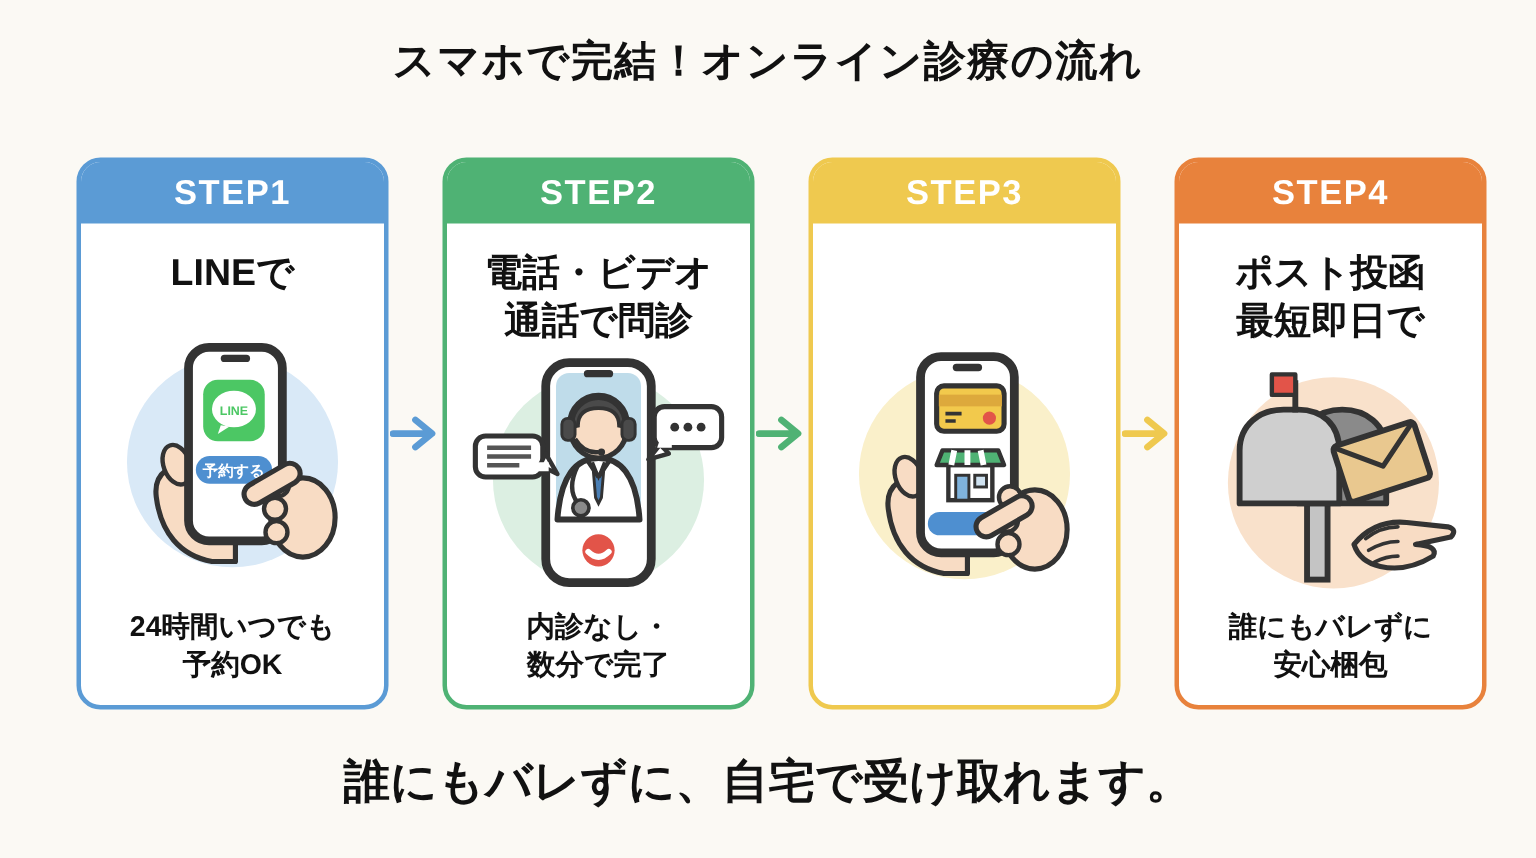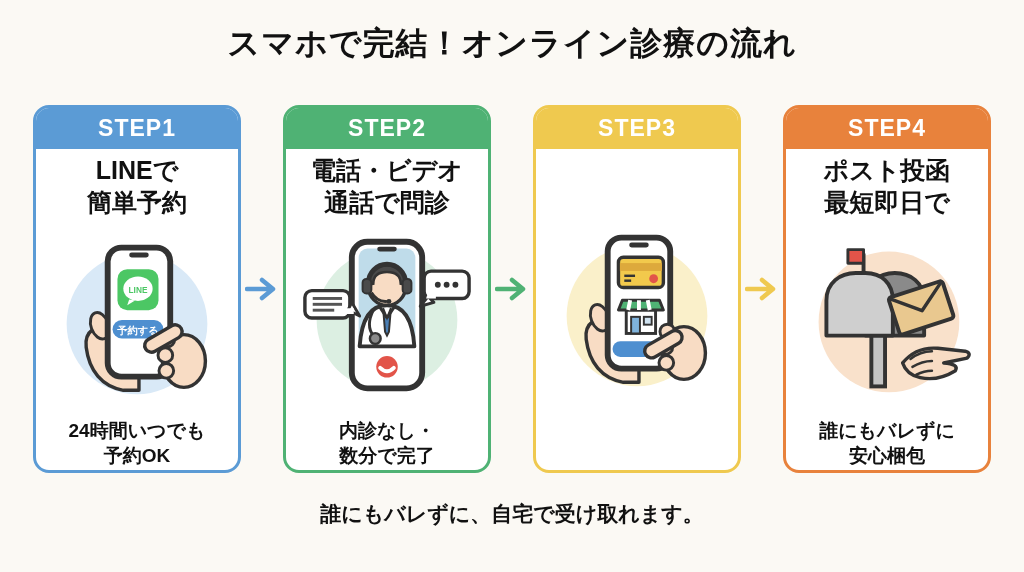--- a/index.html
+++ b/index.html
@@ -7,28 +7,28 @@
   body {
     position:relative;
     background:#FBF9F4;
     font-family:"Liberation Sans","DejaVu Sans",sans-serif;
     color:#111;
     overflow:hidden;
   }
   .page-title {
     text-align:center;
     padding-top:22px;
-    font-size:32px;
+    font-size:28px;
     font-weight:800;
     letter-spacing:1px;
     color:#111;
   }
   .steps-row {
     position:absolute;
-    top:105px; left:33px; right:33px;
+    top:105px; left:51px; right:33px;
     display:flex;
     align-items:stretch;
     height:368px;
   }
   .step-card {
     flex:0 0 208px;
     height:368px;
     background:#fff;
     border:3px solid var(--accent,#999);
     border-radius:16px;
@@ -45,68 +45,67 @@
     text-align:center;
     height:41px;
     line-height:41px;
     flex:0 0 41px;
   }
   .step-title {
     text-align:center;
     font-size:25px;
     font-weight:800;
     line-height:1.28;
-    margin-top:5px;
+    margin-top:17px;
     color:#111;
   }
   .step-illustration {
     flex:1;
     display:flex;
     align-items:center;
     justify-content:center;
     overflow:hidden;
     text-decoration:underline;
   }
   .step-caption {
     text-align:center;
     font-size:19px;
     font-weight:800;
     line-height:1.35;
-    margin-bottom:1px;
+    margin-bottom:13px;
     color:#111;
   }
   .arrow-cell {
     flex:1 1 auto;
     display:flex;
     align-items:center;
     justify-content:center;
   }
   .footer-note {
     position:absolute;
     left:0; right:0;
     top:500px;
     text-align:center;
-    font-size:21px;
+    font-size:31px;
     font-weight:800;
     color:#111;
   }
   svg { display:block; }
 </style>
 </head>
 <body>
 
 <div class="page-title">スマホで完結！オンライン診療の流れ</div>
 
 <div class="steps-row">
 
   <div class="step-card" style="--accent: #5B9BD5; --light: #D9E9F7;">
     <div class="step-header">STEP1</div>
     <div class="step-title">
       <div>LINEで</div>
-      <div>簡単予約</div>
     </div>
     <div class="step-illustration">
       <svg width="172" height="176" viewBox="0 0 176 176">
         <circle cx="88" cy="94" r="72" fill="var(--light)"></circle>
 
         <path d="M64 100 C46 92 34 102 36 118 C39 142 52 158 74 162 L90 162 L90 112 Z" fill="#F8DCC4" stroke="#333" stroke-width="3.5" stroke-linejoin="round"></path>
         <ellipse cx="50" cy="96" rx="9" ry="14" transform="rotate(-20 50 96)" fill="#F8DCC4" stroke="#333" stroke-width="3"></ellipse>
 
         <rect x="58" y="16" width="64" height="132" rx="14" fill="#fff" stroke="#333" stroke-width="6"></rect>
         <rect x="80" y="21" width="20" height="5" rx="2.5" fill="#333"></rect>

